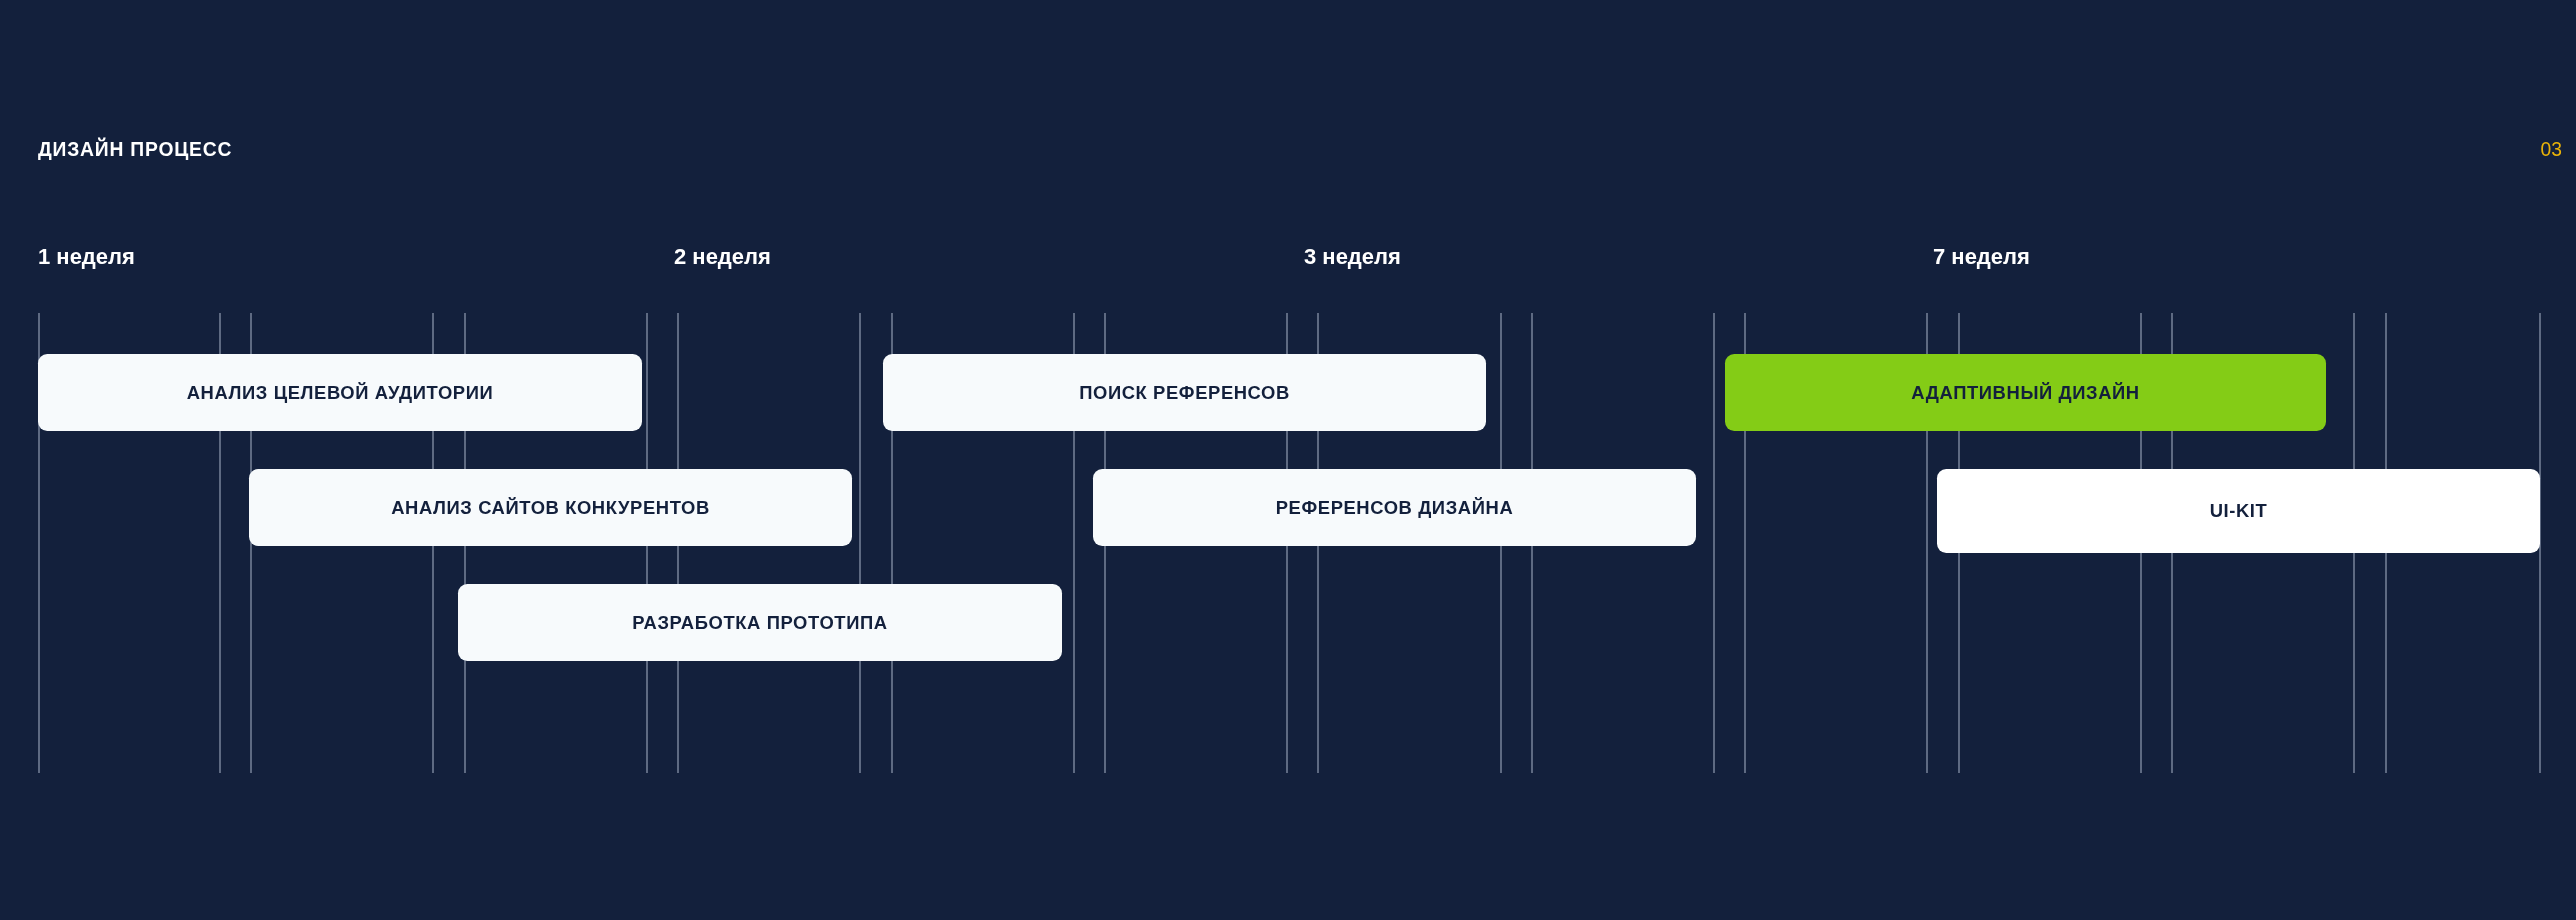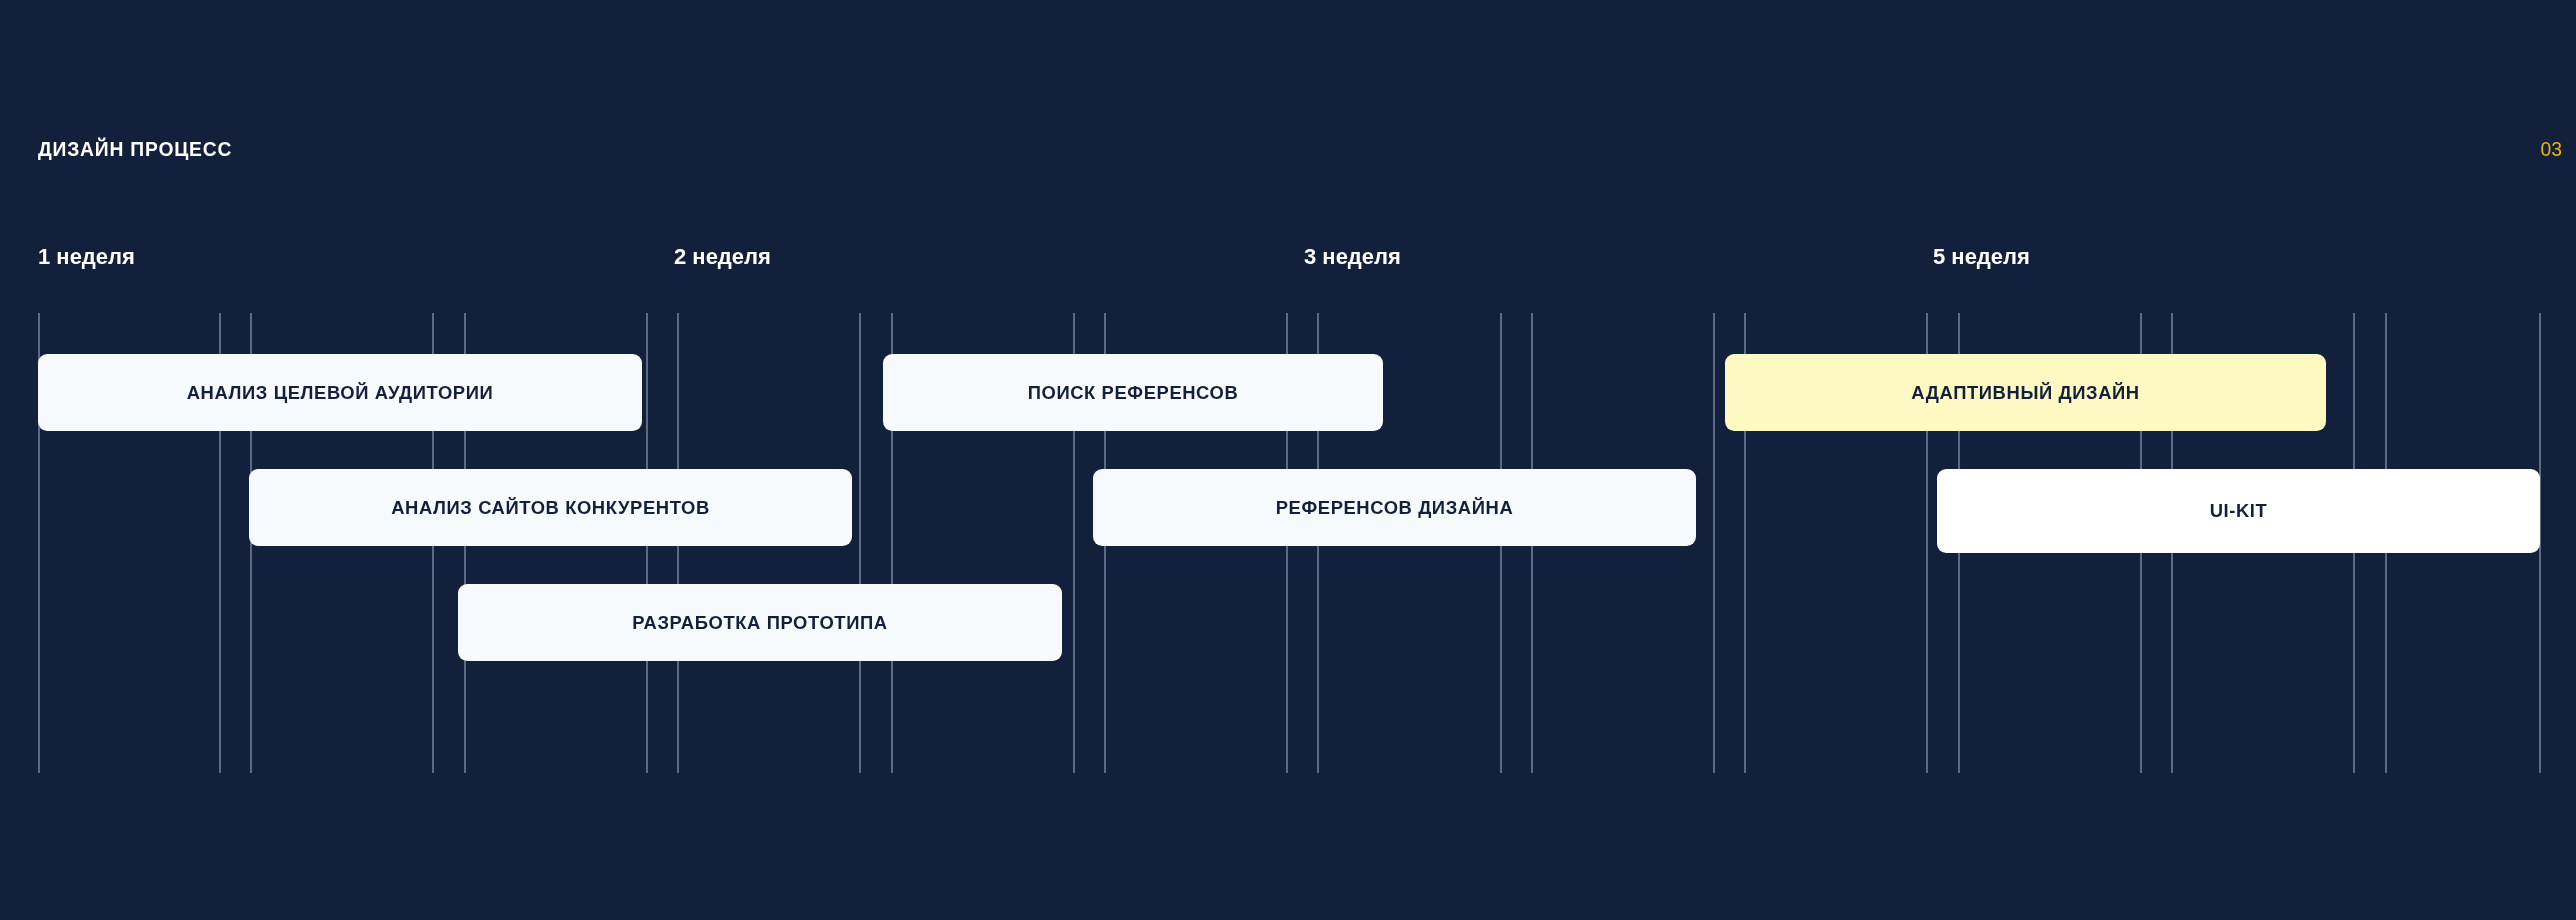--- a/index.html
+++ b/index.html
@@ -120,21 +120,21 @@
 
   <div class="slide-header">
     <div class="slide-title">ДИЗАЙН ПРОЦЕСС</div>
     <div class="slide-number">03</div>
   </div>
 
   <div class="week-row">
       <div class="week-label" style="left: 38px;">1 неделя</div>
       <div class="week-label" style="left: 674px;">2 неделя</div>
       <div class="week-label" style="left: 1304px;">3 неделя</div>
-      <div class="week-label" style="left: 1933px;">5 неделя</div>
+      <div class="week-label" style="left: 1933px;">7 неделя</div>
     </div>
 
   <div class="grid-area">
       <div class="gridline" style="left: 38px; background: rgb(141, 152, 174);"></div>
       <div class="gridline" style="left: 219px; background: rgb(141, 152, 174);"></div>
       <div class="gridline" style="left: 250px; background: rgb(141, 152, 174);"></div>
       <div class="gridline" style="left: 432px; background: rgb(141, 152, 174);"></div>
       <div class="gridline" style="left: 464px; background: rgb(141, 152, 174);"></div>
       <div class="gridline" style="left: 646px; background: rgb(141, 152, 174);"></div>
       <div class="gridline" style="left: 677px; background: rgb(141, 152, 174);"></div>
@@ -154,24 +154,24 @@
       <div class="gridline" style="left: 2171px; background: rgb(141, 152, 174);"></div>
       <div class="gridline" style="left: 2353px; background: rgb(141, 152, 174);"></div>
       <div class="gridline" style="left: 2385px; background: rgb(141, 152, 174);"></div>
       <div class="gridline" style="left: 2539px; background: rgb(141, 152, 174);"></div>
     </div>
 
   <div class="bars-layer">
       <div class="task-bar" style="left: 38px; width: 604px; top: 41px; height: 77px; background: rgb(247, 250, 252);">
         <span class="task-label" style="color: rgb(19, 32, 60);">АНАЛИЗ ЦЕЛЕВОЙ АУДИТОРИИ</span>
       </div>
-      <div class="task-bar" style="left: 883px; width: 500px; top: 41px; height: 77px; background: rgb(247, 250, 252);">
+      <div class="task-bar" style="left: 883px; width: 603px; top: 41px; height: 77px; background: rgb(247, 250, 252);">
         <span class="task-label" style="color: rgb(19, 32, 60);">ПОИСК РЕФЕРЕНСОВ</span>
       </div>
-      <div class="task-bar" style="left: 1725px; width: 601px; top: 41px; height: 77px; background: #fef9c3;">
+      <div class="task-bar" style="left: 1725px; width: 601px; top: 41px; height: 77px; background: #84cc16;">
         <span class="task-label" style="color: rgb(19, 32, 60);">АДАПТИВНЫЙ ДИЗАЙН</span>
       </div>
       <div class="task-bar" style="left: 249px; width: 603px; top: 156px; height: 77px; background: rgb(247, 250, 252);">
         <span class="task-label" style="color: rgb(19, 32, 60);">АНАЛИЗ САЙТОВ КОНКУРЕНТОВ</span>
       </div>
       <div class="task-bar" style="left: 1093px; width: 603px; top: 156px; height: 77px; background: rgb(247, 250, 252);">
         <span class="task-label" style="color: rgb(19, 32, 60);">РЕФЕРЕНСОВ ДИЗАЙНА</span>
       </div>
       <div class="task-bar" style="left: 1937px; width: 603px; top: 156px; height: 84px; background: #ffffff;">
         <span class="task-label" style="color: rgb(19, 32, 60);">UI-KIT</span>

